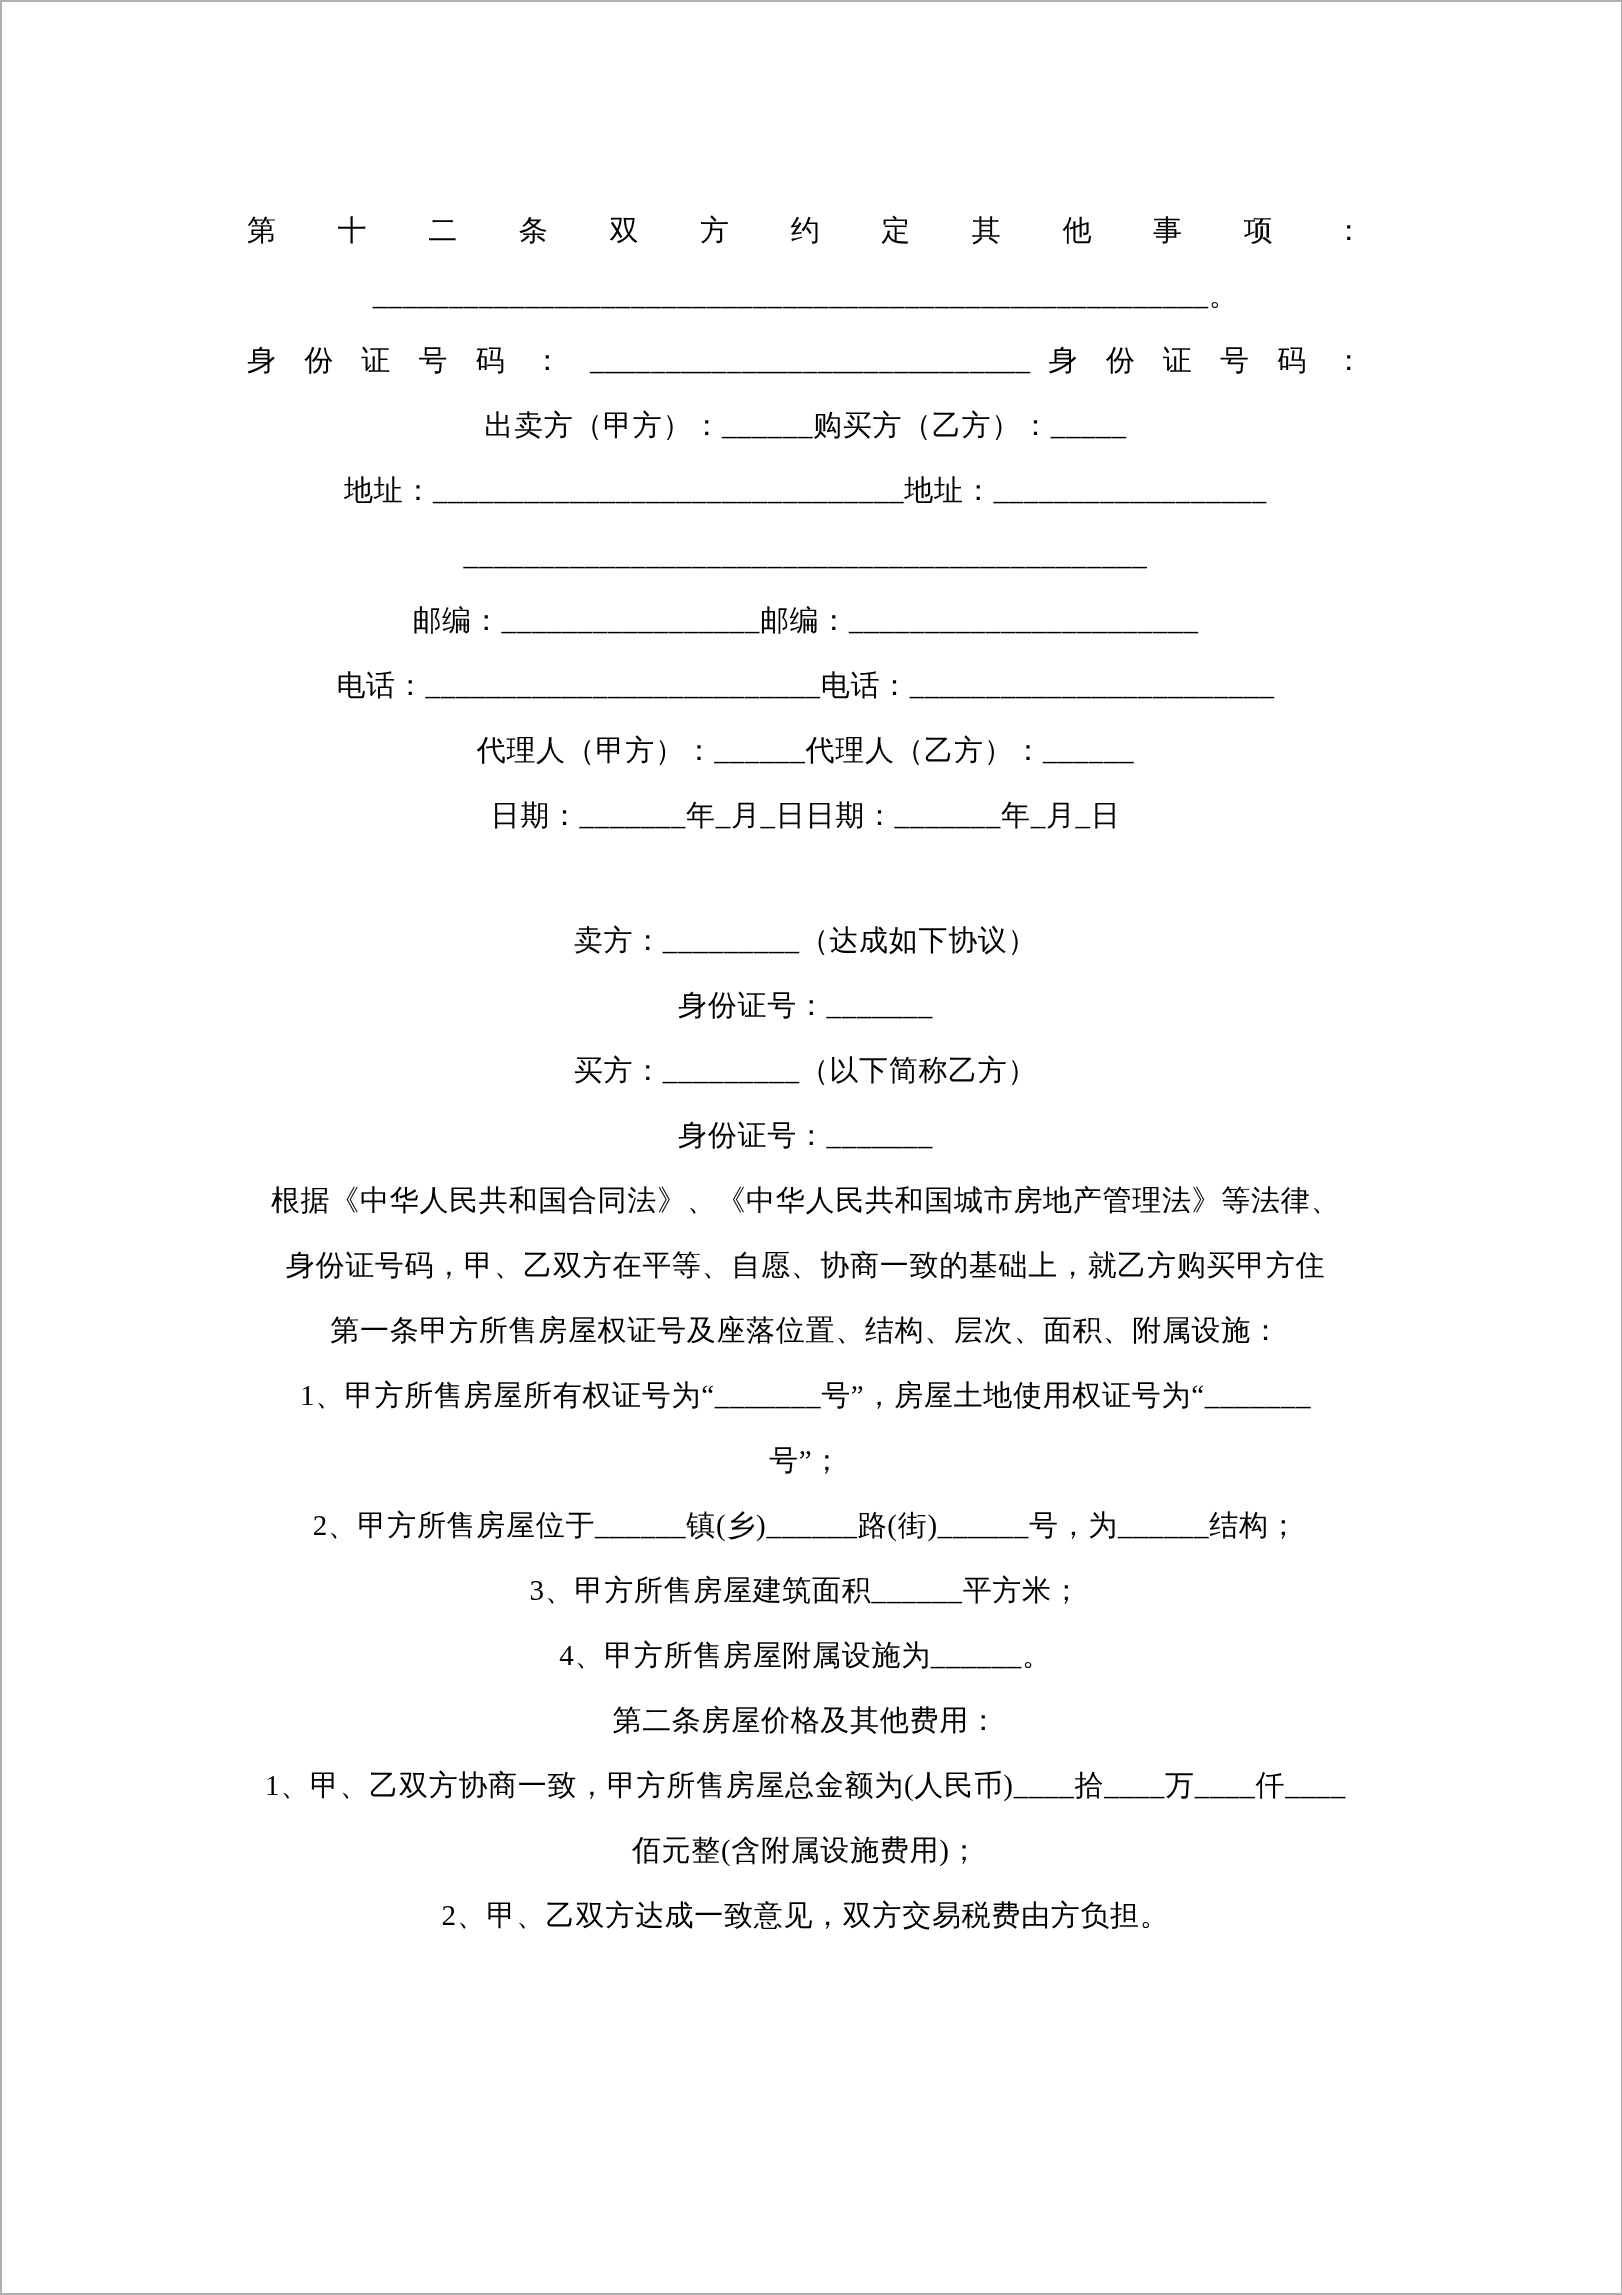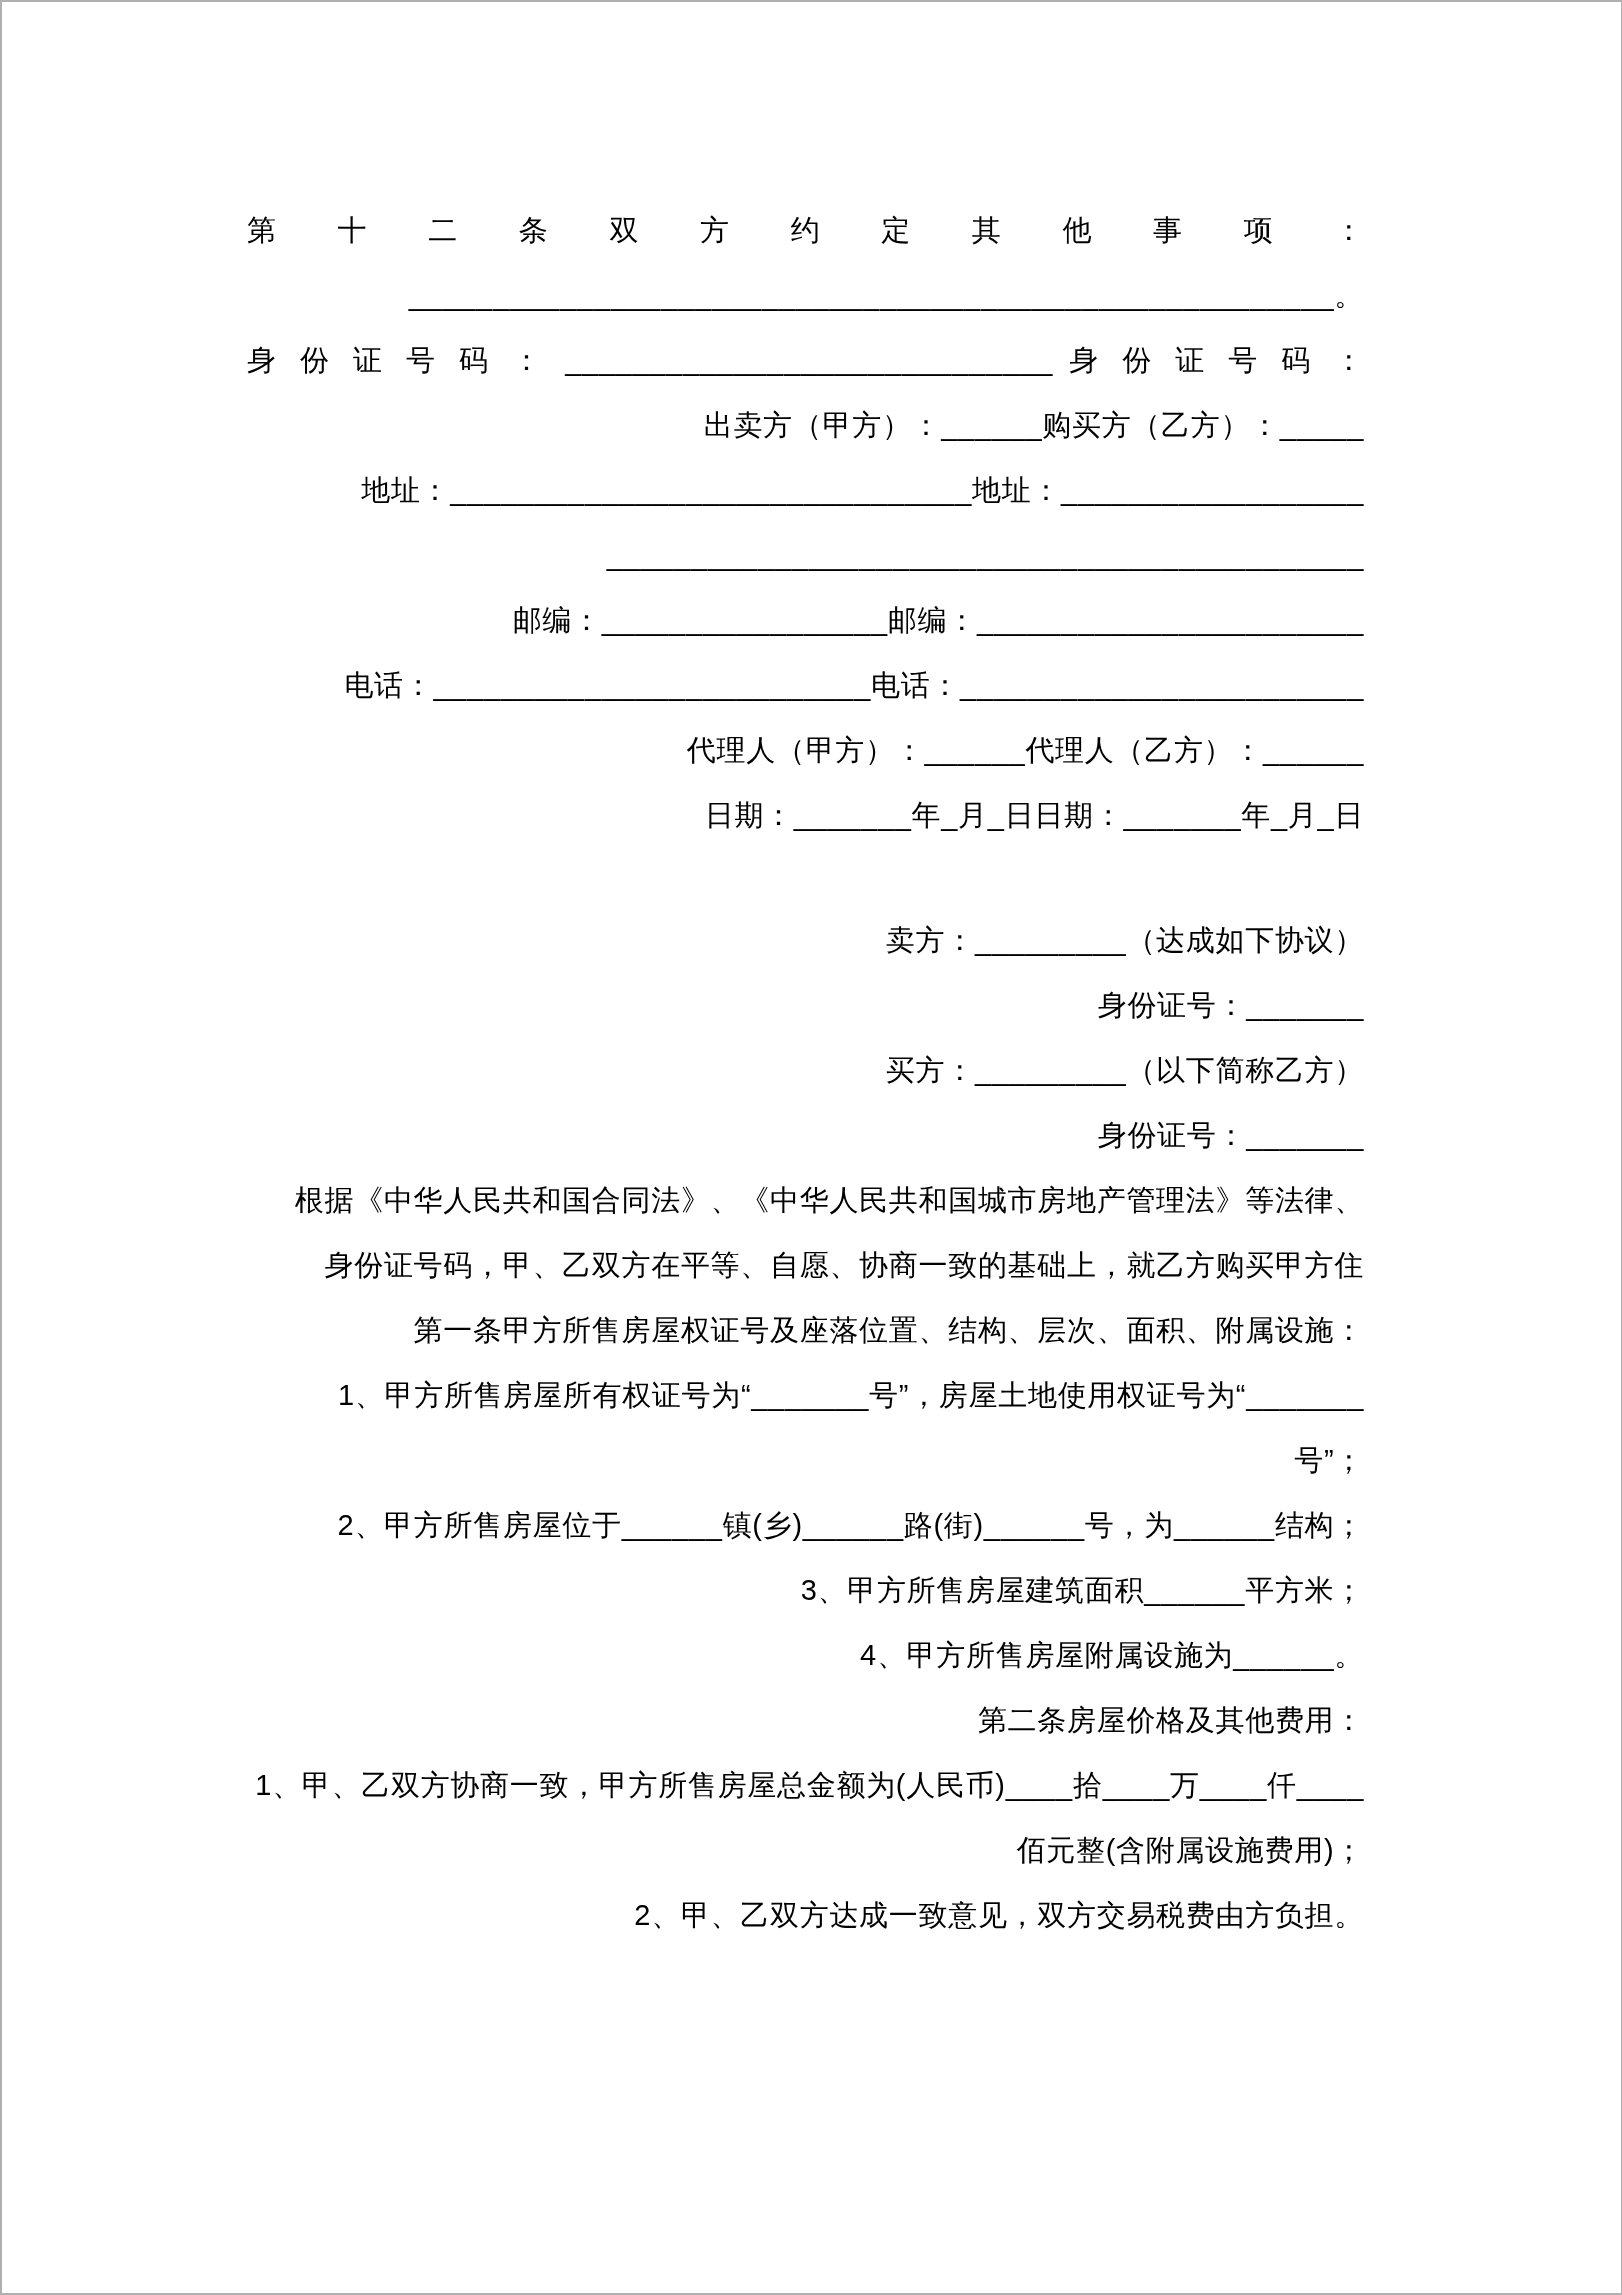--- a/index.html
+++ b/index.html
@@ -7,35 +7,35 @@
     padding: 0;
     background: #ffffff;
   }
   .page {
     width: 1623px;
     height: 2295px;
     box-sizing: border-box;
     border: 2px solid #b0b0b0;
     background: #ffffff;
     position: relative;
-    font-family: Liberation Sans, sans-serif;
+    font-family: Liberation Serif, serif;
     color: #000000;
   }
   .content {
     position: absolute;
     top: 196px;
     left: 245px;
     width: 1117px;
   }
   p.line {
     margin: 0;
     font-size: 29px;
     line-height: 65px;
     letter-spacing: 0.7px;
-    text-align: right;
+    text-align: center;
   }
   p.line.justify {
     text-align: justify;
     text-align-last: justify;
   }
   p.line.gap {
     margin-top: 60px;
   }
 </style>
 </head>

